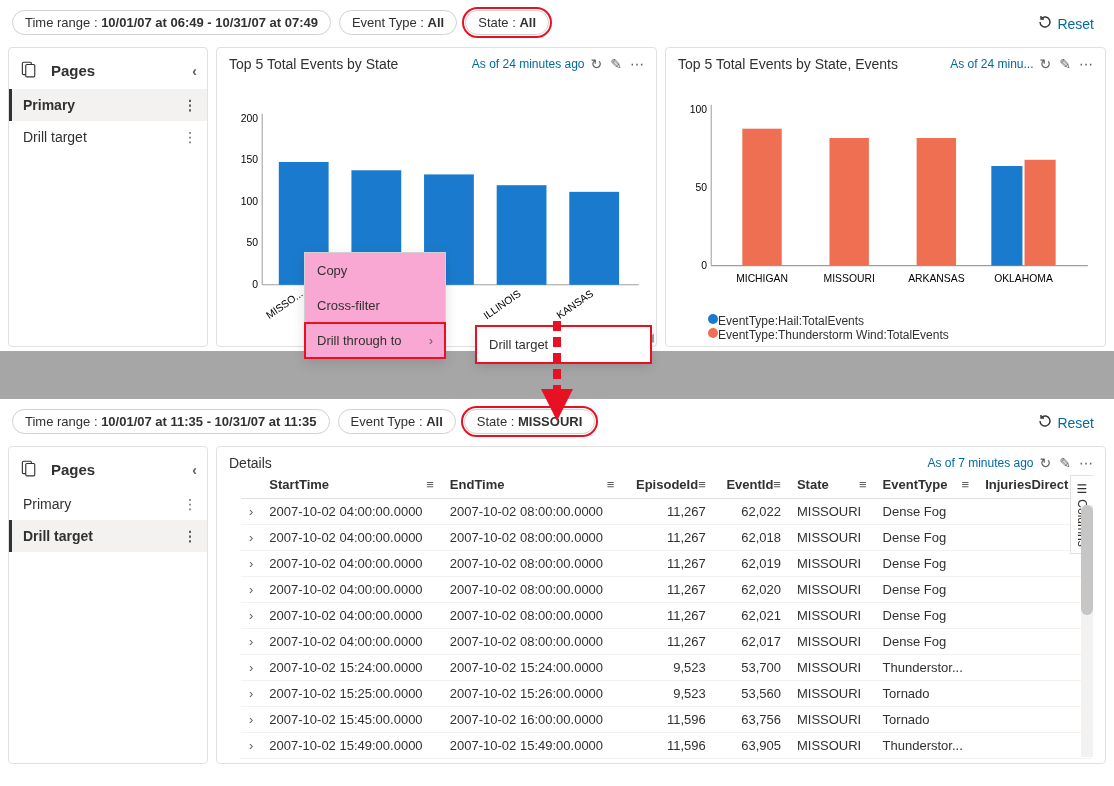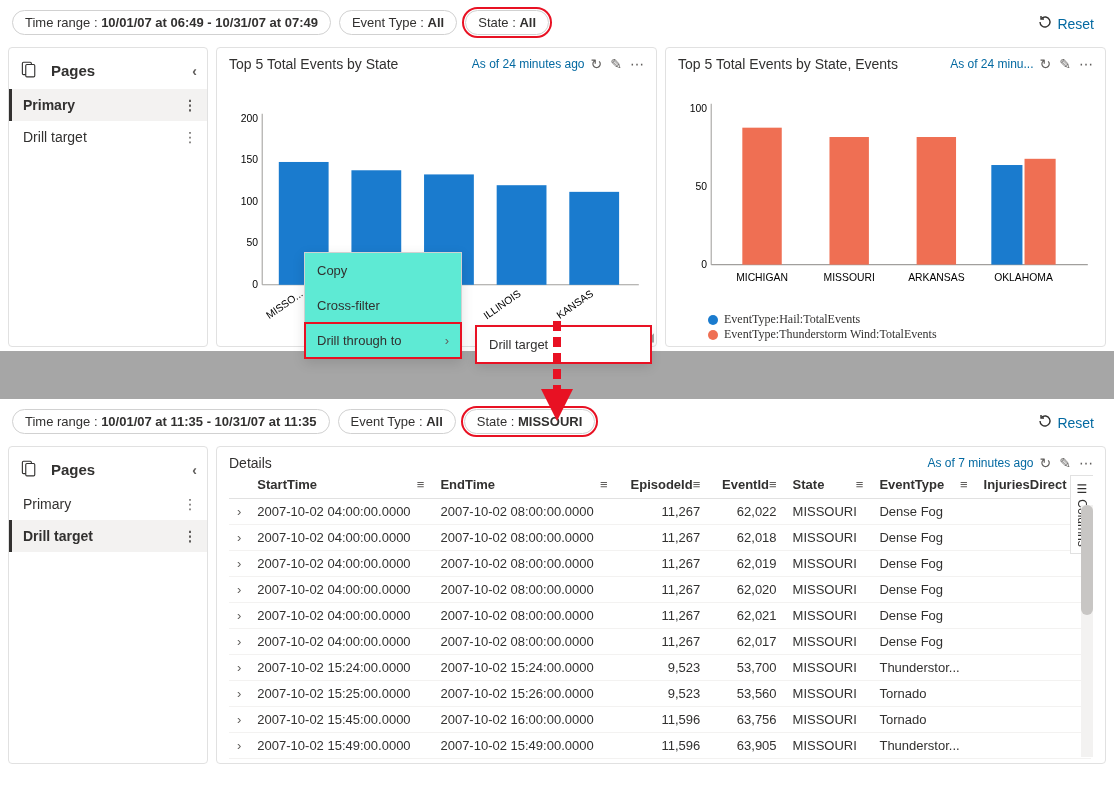--- a/index.html
+++ b/index.html
@@ -116,24 +116,24 @@
       bottom: 2px;
       color: #a19f9d;
       font-size: 12px;
     }
 
     
     .ctx-menu {
       position: absolute;
       top: 180px;
       left: 75px;
-      background: #5eead4;
+      background: #f9a8d4;
       border: 1px solid #d1d1d1;
       box-shadow: 0 4px 12px rgba(0,0,0,.12);
-      width: 158px;
+      width: 142px;
       z-index: 10;
     }
     .ctx-item {
       padding: 10px 12px;
       cursor: pointer;
       display: flex;
       align-items: center;
     }
     .ctx-item .chev-r { margin-left: auto; color: #605e5c; }
     .red-box {
@@ -210,21 +210,21 @@
     }
     .scroll-track {
       position:absolute; right:0; top:34px; bottom:2px; width:12px;
       background:#f3f2f1;
     }
     .scroll-thumb {
       position:absolute; right:0; top:0; width:12px; height:110px;
       background:#c8c6c4;
       border-radius:6px;
     }
-    .legend-row { display:flex; align-items:center; gap:6px; font-size:12px; padding-left:30px;font-family:Liberation Serif, serif; }
+    .legend-row { display:flex; align-items:flex-start; font-size:12px; padding-left:30px; }
     .legend-dot { width:10px; height:10px; border-radius:50%; display:inline-block; }
   </style>
 </head>
 <body>
 
 <div class="dash-section">
 
   <div class="filter-bar">
     <span class="pill">
       <span>Time range :</span>
@@ -431,21 +431,21 @@
       <div class="card-header">
         <span class="card-title">Details</span>
         <span class="card-asof">As of 7 minutes ago</span>
         <span class="card-icons">
           <span>↻</span>
           <span>✎</span>
           <span>⋯</span>
         </span>
       </div>
 
-      <div class="table-wrap" style="padding-right:2px;">
+      <div class="table-wrap" style="padding-right:2px;margin-left:12px;">
         <table class="dtable">
           <thead>
             <tr>
               <th class="row-exp"></th>
               <th><span>StartTime</span><span class="th-menu">≡</span></th>
               <th><span>EndTime</span><span class="th-menu">≡</span></th>
               <th class="num"><span>EpisodeId</span> <span class="th-menu">≡</span></th>
               <th class="num"><span>EventId</span> <span class="th-menu">≡</span></th>
               <th><span>State</span><span class="th-menu">≡</span></th>
               <th><span>EventType</span><span class="th-menu">≡</span></th>

